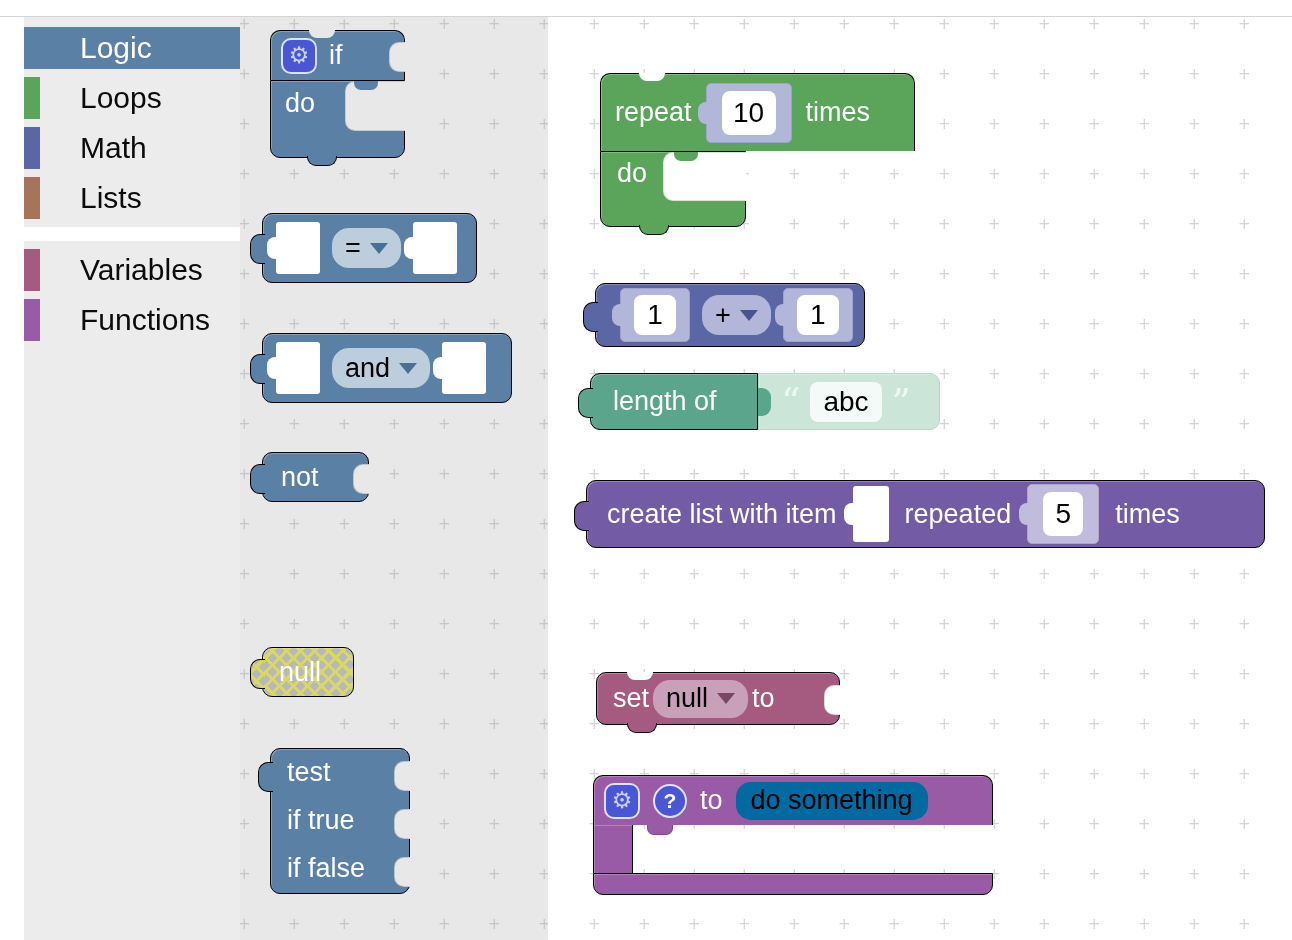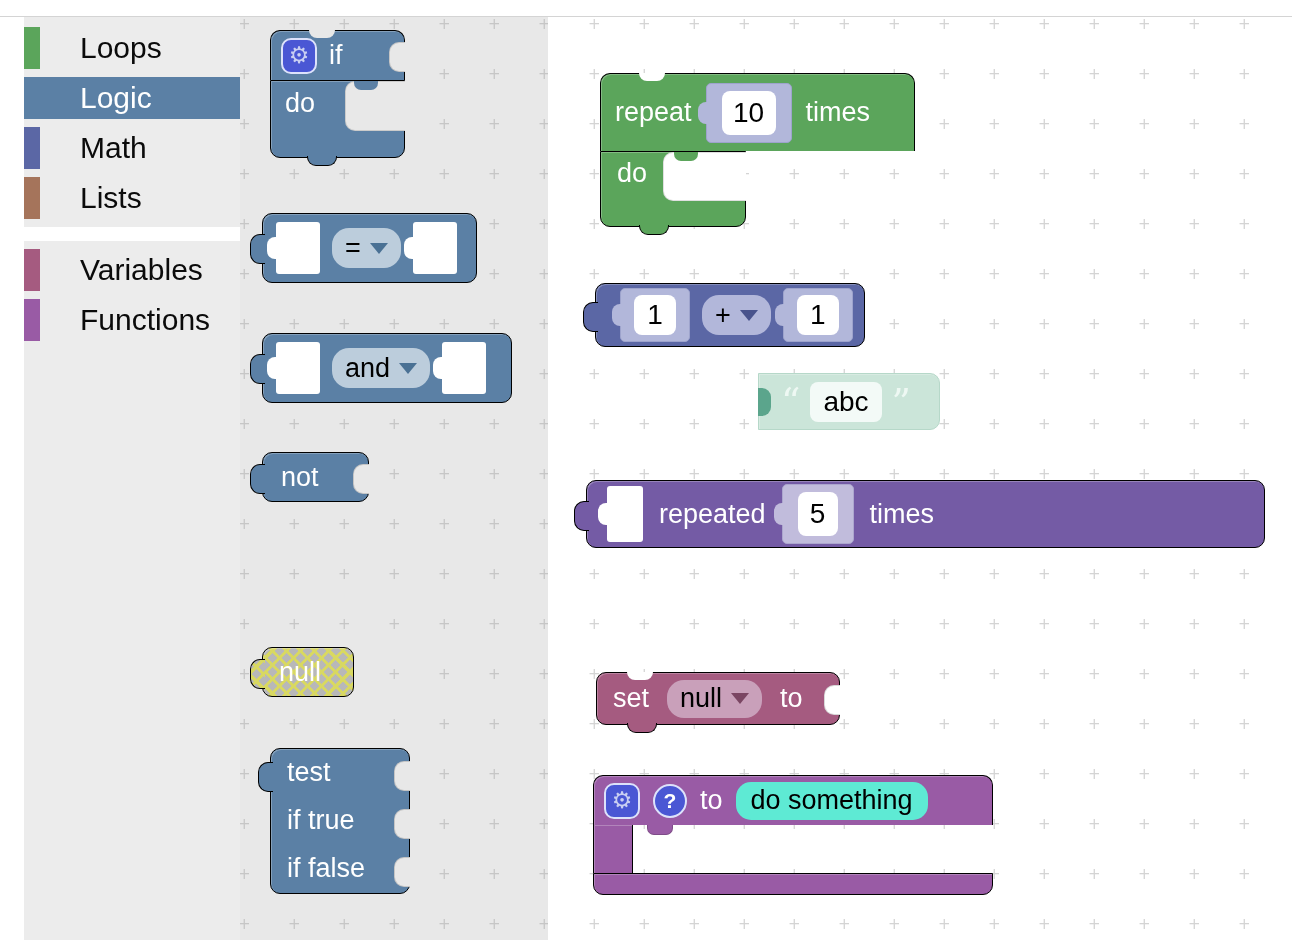--- a/index.html
+++ b/index.html
@@ -80,36 +80,36 @@
   .arr-logic{border-top:11px solid #4a7194;}
   .arr-math{border-top:11px solid #49538c;}
   .arr-vars{border-top:11px solid #7b4663;}
   .icon-sq{width:36px;height:36px;border-radius:10px;background:#4a57d4;border:2px solid #dde2fb;
            box-sizing:border-box;display:flex;align-items:center;justify-content:center;
            color:#c9cff2;font-size:23px;flex:none;cursor:pointer;}
   .icon-cir{width:34px;height:34px;border-radius:50%;background:#4a57d4;border:2px solid #dde2fb;
             box-sizing:border-box;display:flex;align-items:center;justify-content:center;
             color:#fff;font-size:21px;font-weight:bold;flex:none;cursor:pointer;}
   .quote{font-family:"DejaVu Serif",serif;font-size:38px;color:#eef8f3;line-height:1;}
-  .namefield{background:#5eead4;color:#000;border-radius:15px;height:38px;display:flex;
+  .namefield{background:#0369a1;color:#000;border-radius:15px;height:38px;display:flex;
              align-items:center;padding:0 15px;font-size:27px;cursor:text;}
 </style>
 </head>
 <body>
 
 <div id="app">
   <div class="top-line"></div>
 
   <div class="toolbox">
+    <div class="cat selected">
+      <span class="cat-label">Logic</span>
+    </div>
     <div class="cat">
       <span class="strip s-loops"></span>
       <span class="cat-label">Loops</span>
-    </div>
-    <div class="cat selected">
-      <span class="cat-label">Logic</span>
     </div>
     <div class="cat">
       <span class="strip s-math"></span>
       <span class="cat-label">Math</span>
     </div>
     <div class="cat">
       <span class="strip s-colour"></span>
       <span class="cat-label">Lists</span>
     </div>
     <div class="toolbox-sep"></div>
@@ -616,40 +616,45 @@
     <span class="dd dd-math">
       <span>+</span>
       <i class="arrow arr-math"></i>
     </span>
     <span class="shadow sh-math" style="width:68px;height:52px">
       <span class="field" style="width:42px;height:40px">1</span>
     </span>
   </div>
 
   <div class="blk" style="left:590px;top:373px;width:350px;height:57px">
+    <div class="bar c-text" style="left:0;top:0;width:168px;height:57px;border-radius:10px 0 0 10px;padding:0 0 0 22px">
+      <span class="plug c-text" style="top:14px"></span>
+      <span class="lbl">length of</span>
+    </div>
     <div class="bar" style="left:168px;top:0;width:182px;height:57px;background:#cbe5d9;border-color:#b6d8c9;border-radius:0 10px 10px 0;gap:10px;padding:0 12px 0 22px">
       <span style="position:absolute;left:-1px;top:14px;width:13px;height:28px;background:#5ba58c;border-radius:0 9px 9px 0"></span>
       <span class="quote">“</span>
       <span class="field" style="height:40px;padding:0 13px;background:#f3faf7">abc</span>
       <span class="quote">”</span>
     </div>
   </div>
 
   <div class="blk single c-lists" style="left:586px;top:480px;width:679px;height:68px;gap:16px;padding:0 0 0 20px">
     <span class="plug c-lists" style="top:20px"></span>
+    <span class="lbl">create list with item</span>
     <span class="hole" style="width:36px;height:56px"></span>
     <span class="lbl">repeated</span>
     <span class="shadow sh-lists" style="width:70px;height:58px">
       <span class="field" style="width:40px;height:44px">5</span>
     </span>
     <span class="lbl">times</span>
   </div>
 
 
-  <div class="blk single c-vars" style="left:596px;top:672px;width:244px;height:53px;gap:18px;padding:0 0 0 16px">
+  <div class="blk single c-vars" style="left:596px;top:672px;width:244px;height:53px;gap:4px;padding:0 0 0 16px">
     <span class="notch-top n-white" style="left:30px"></span>
     <span class="lbl">set</span>
     <span class="dd dd-vars" style="height:38px">
       <span>null</span>
       <i class="arrow arr-vars"></i>
     </span>
     <span class="lbl">to</span>
     <span class="cut cut-white" style="top:12px"></span>
     <span class="tab-bottom c-vars" style="left:30px"></span>
   </div>

